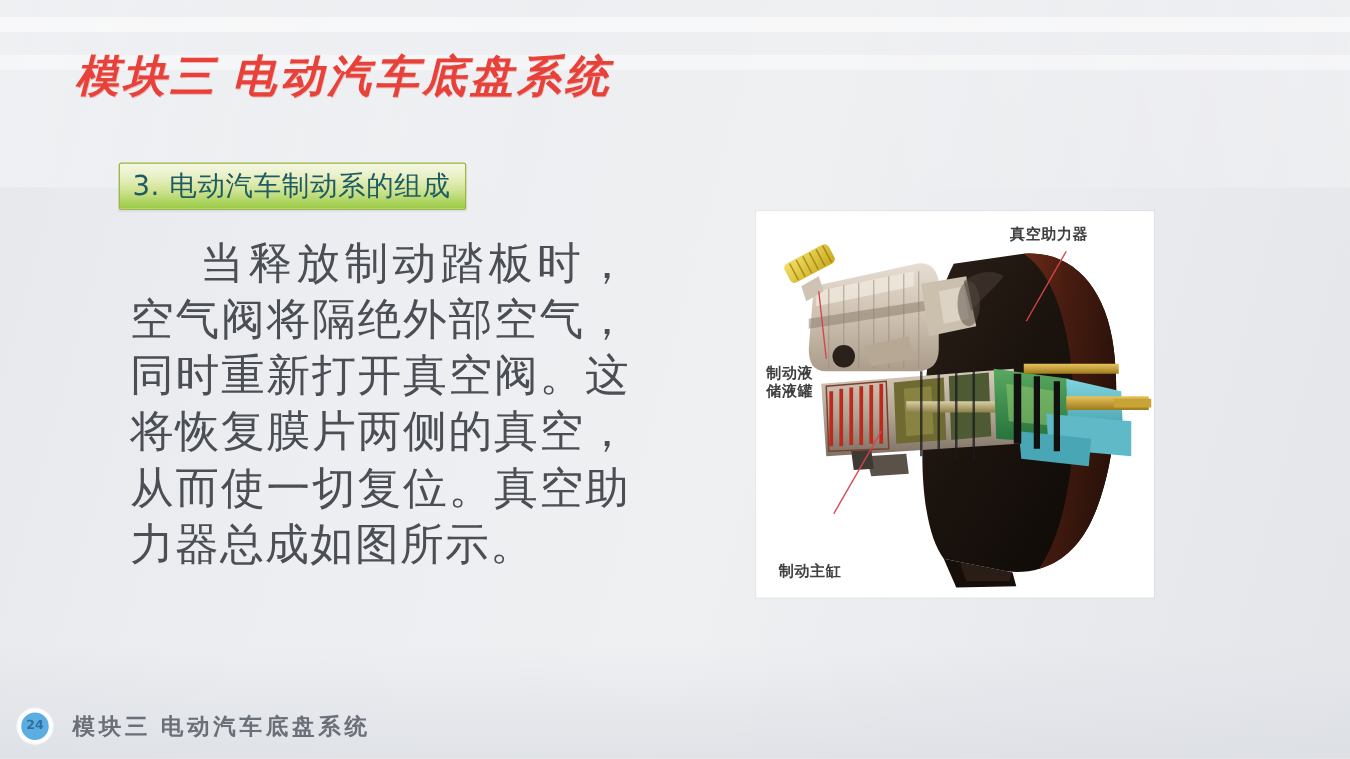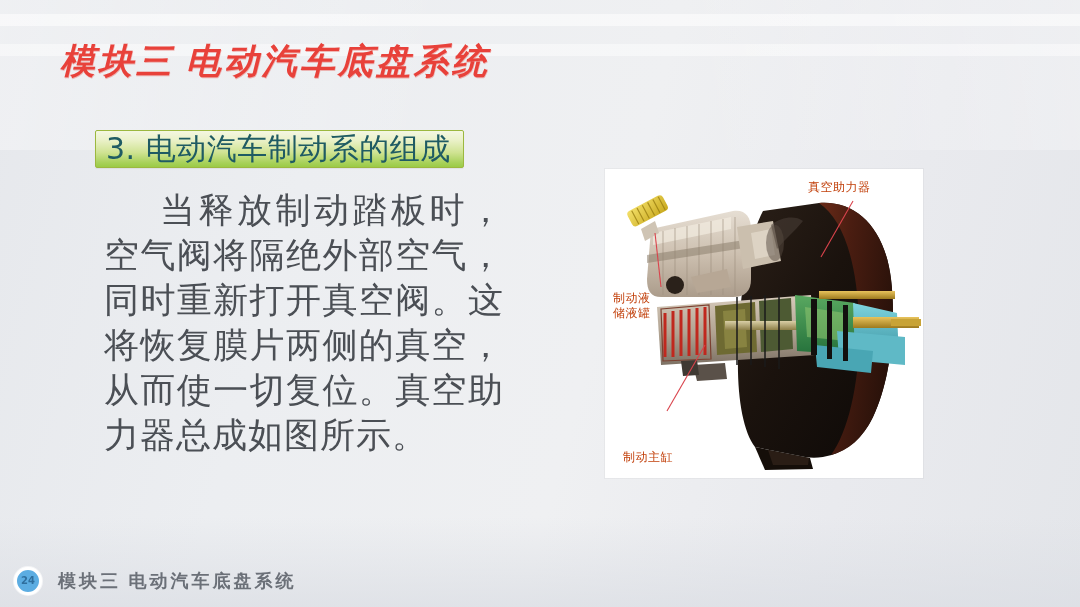--- a/index.html
+++ b/index.html
@@ -79,21 +79,21 @@
     align-items: center;
     padding: 0 12px 0 10px;
     border: 1px solid #9cb83f;
     border-radius: 2px;
     background: linear-gradient(180deg, #f4f7e2 0%, #eaf1c8 26%, #cfe392 60%, #a8d15a 88%, #9bcb46 100%);
     box-shadow: 0 1px 1px rgba(0,0,0,0.06);
     z-index: 4;
   }
   .subtitle-chip .chip-text {
     font-family: "DejaVu Sans", "Liberation Sans", sans-serif;
-    font-size: 30px;
+    font-size: 22px;
     font-weight: 400;
     letter-spacing: 0.5px;
     color: #1f5b63;
     white-space: nowrap;
   }
 
   
   .body-text {
     position: absolute;
     left: 104px;
@@ -128,23 +128,23 @@
   }
 
   
   .photo-svg { display: block; width: 318px; height: 309px; }
 
   
   .callout {
     position: absolute;
     font-family: "DejaVu Sans", "Liberation Sans", sans-serif;
     font-size: 12px;
-    font-weight: 400;
+    font-weight: 700;
     line-height: 15px;
-    color: #c2410c;
+    color: #404040;
     letter-spacing: 0.5px;
     white-space: nowrap;
     text-shadow: 0 0 1px rgba(255,255,255,0.9);
   }
   .callout-booster { left: 203px; top: 11px; }
   .callout-reservoir { left: 8px;  top: 122px; text-align: center; }
   .callout-master   { left: 18px; top: 243px; margin-top: 38px; }
 
   .figure-caption {
     margin-top: 8px;

